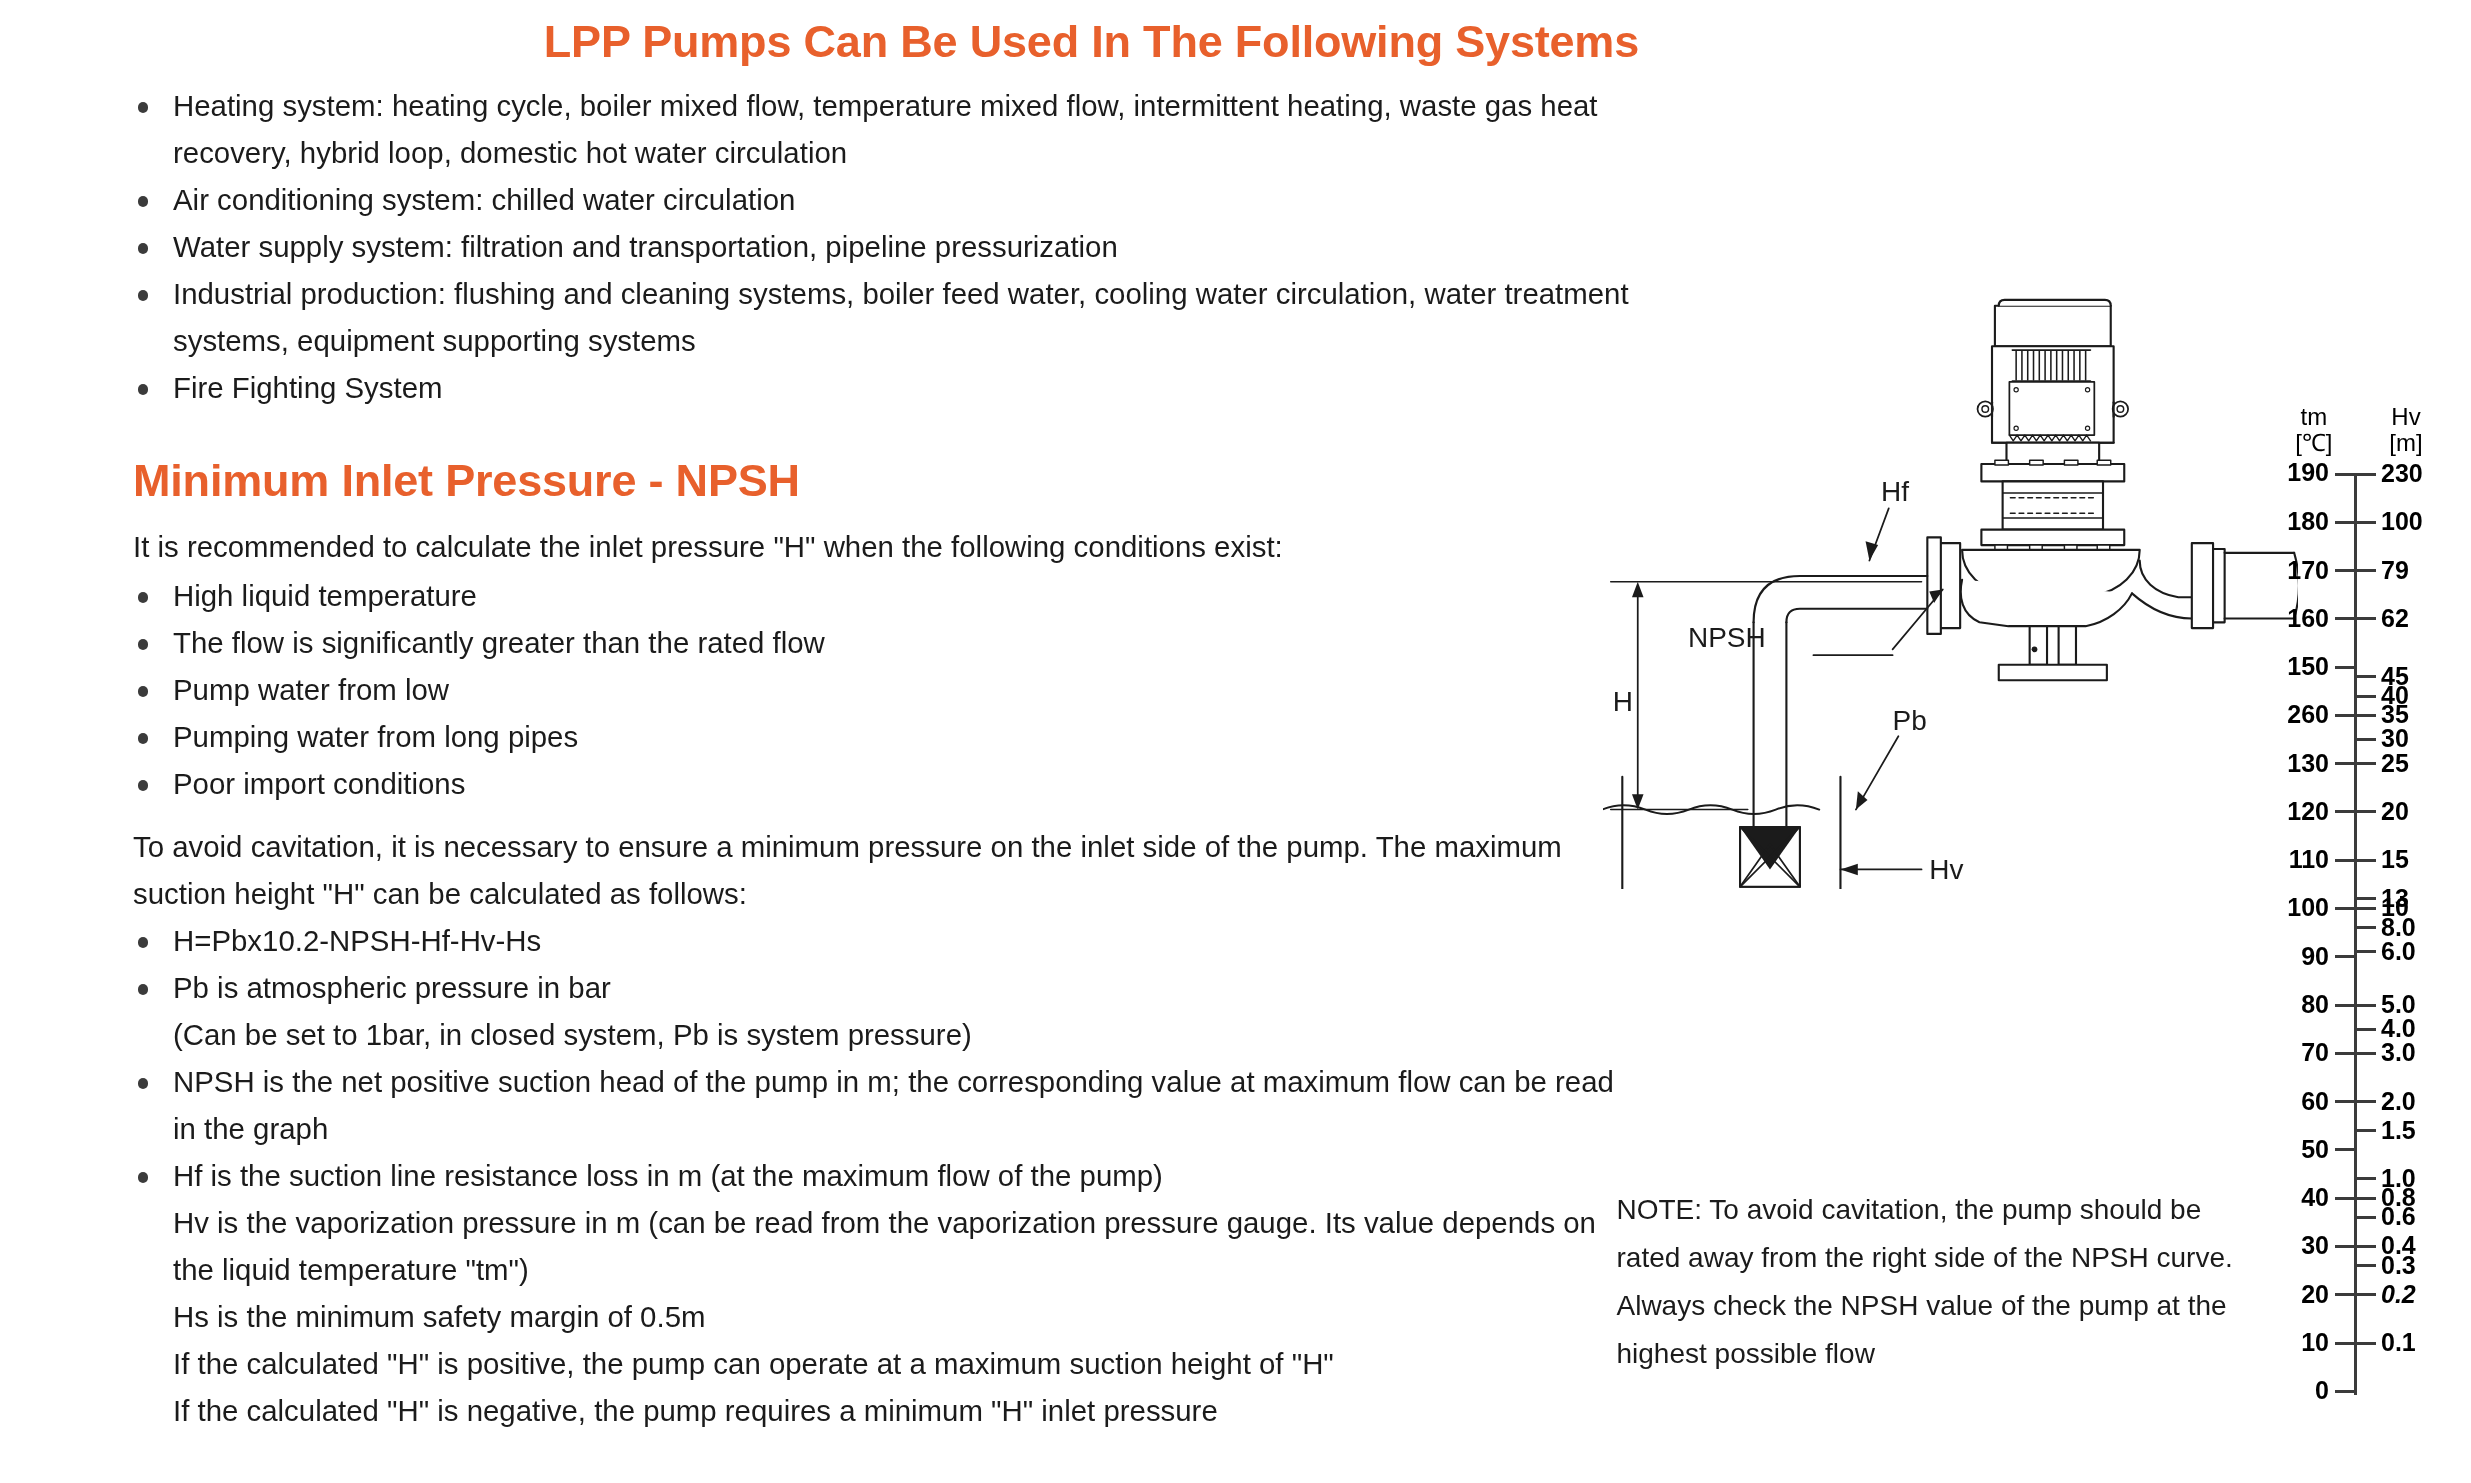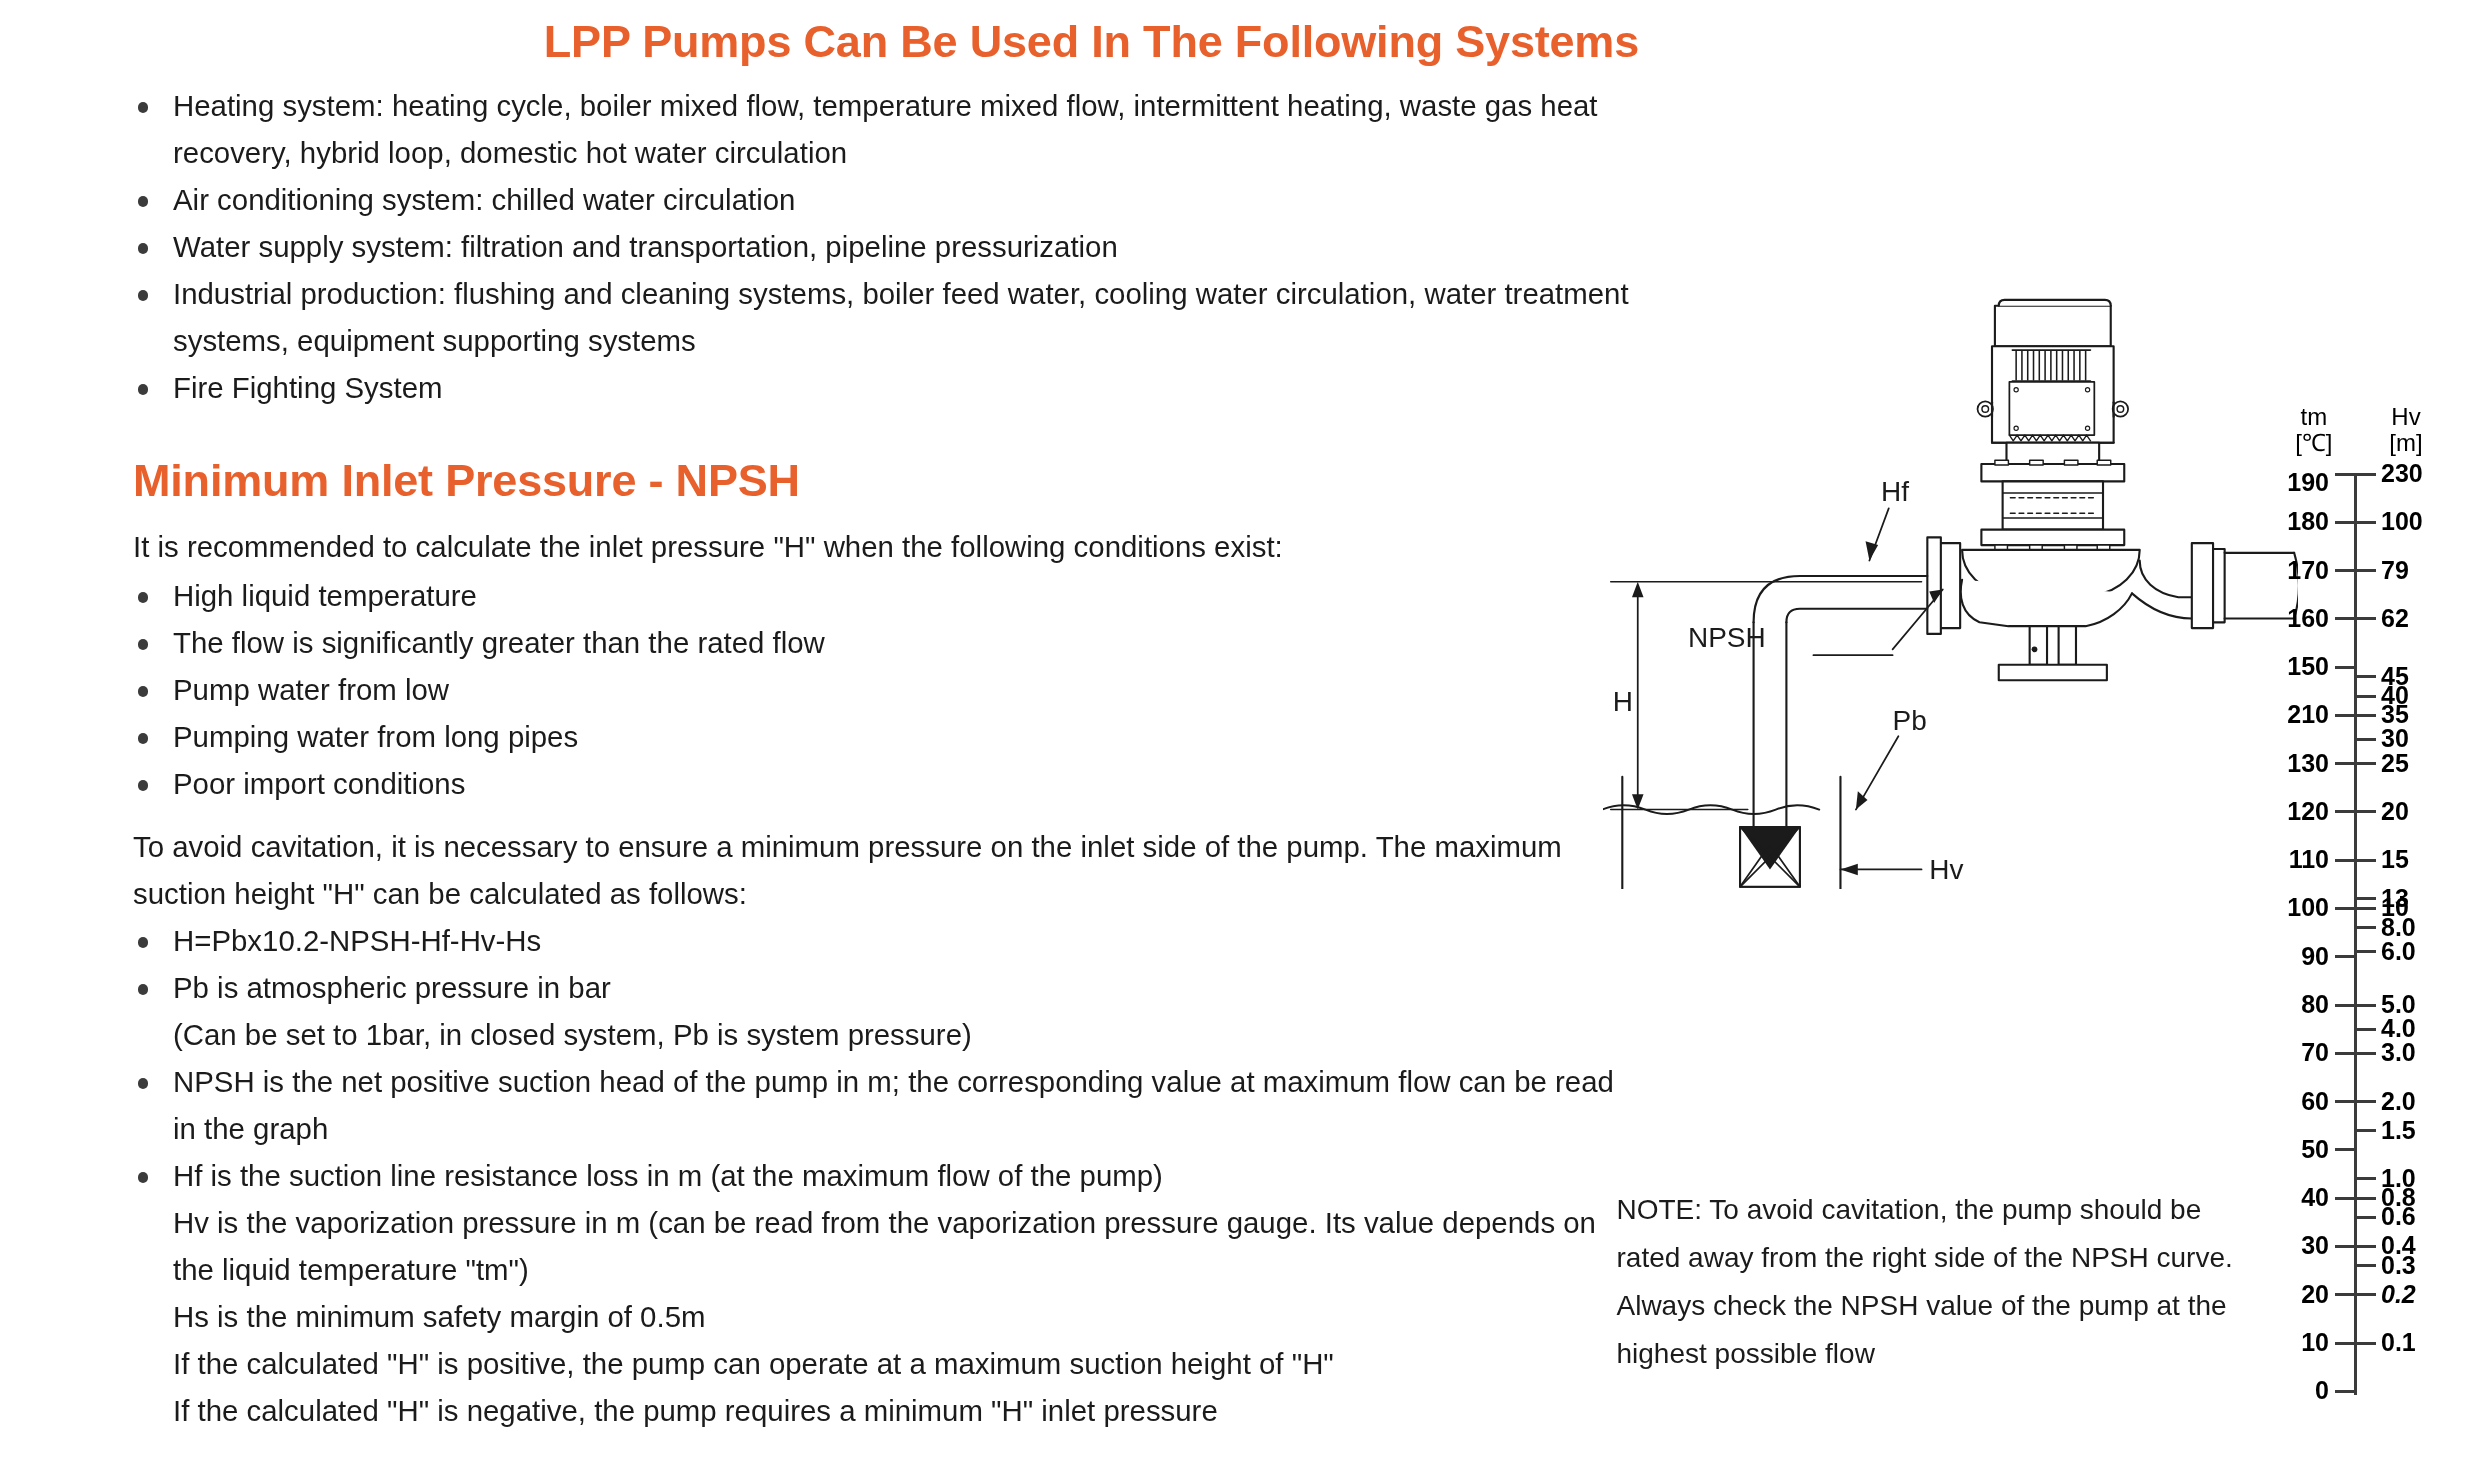--- a/index.html
+++ b/index.html
@@ -378,31 +378,31 @@
         <div>tm</div>
         <div>[℃]</div>
       </div>
       <div class="hdr right-h">
         <div>Hv</div>
         <div>[m]</div>
       </div>
       <div class="axis" id="scale-axis" style="height: 921px;"></div>
       <div id="scale-marks">
           <div class="tick l" style="top: 69px;"></div>
-          <div class="lbl tm" style="top: 66px;">190</div>
+          <div class="lbl tm" style="top: 56px;">190</div>
           <div class="tick l" style="top: 117px;"></div>
           <div class="lbl tm" style="top: 105px;">180</div>
           <div class="tick l" style="top: 165px;"></div>
           <div class="lbl tm" style="top: 154px;">170</div>
           <div class="tick l" style="top: 213px;"></div>
           <div class="lbl tm" style="top: 202px;">160</div>
           <div class="tick l" style="top: 262px;"></div>
           <div class="lbl tm" style="top: 250px;">150</div>
           <div class="tick l" style="top: 310px;"></div>
-          <div class="lbl tm" style="top: 298px;">210</div>
+          <div class="lbl tm" style="top: 298px;">260</div>
           <div class="tick l" style="top: 358px;"></div>
           <div class="lbl tm" style="top: 347px;">130</div>
           <div class="tick l" style="top: 406px;"></div>
           <div class="lbl tm" style="top: 395px;">120</div>
           <div class="tick l" style="top: 455px;"></div>
           <div class="lbl tm" style="top: 443px;">110</div>
           <div class="tick l" style="top: 503px;"></div>
           <div class="lbl tm" style="top: 491px;">100</div>
           <div class="tick l" style="top: 551px;"></div>
           <div class="lbl tm" style="top: 540px;">90</div>

